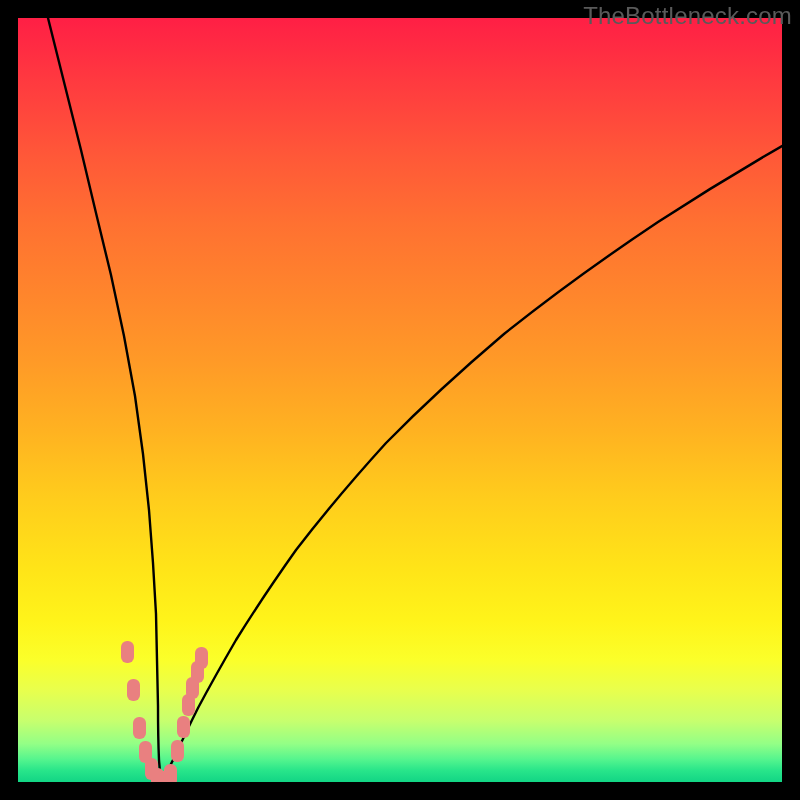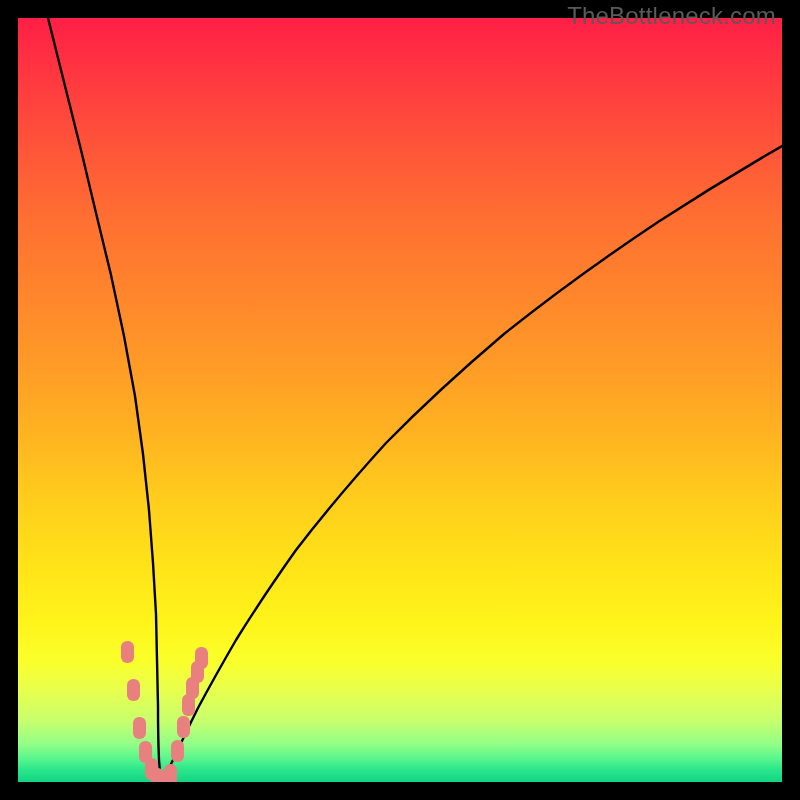--- a/index.html
+++ b/index.html
@@ -44,21 +44,21 @@
     #c7ff6e 92%,
     #93ff86 95%,
     #56f58e 97%,
     #28e58a 98.5%,
     #12d585 100%
   );
 }
 .watermark {
   position: absolute;
   top: 2px;
-  right: 24px;
+  right: 8px;
   color: #5a5a5a;
   font-size: 24px;
   letter-spacing: 0.2px;
   font-weight: 400;
   user-select: none;
 }
 svg.curve {
   position: absolute;
   inset: 0;
 }

